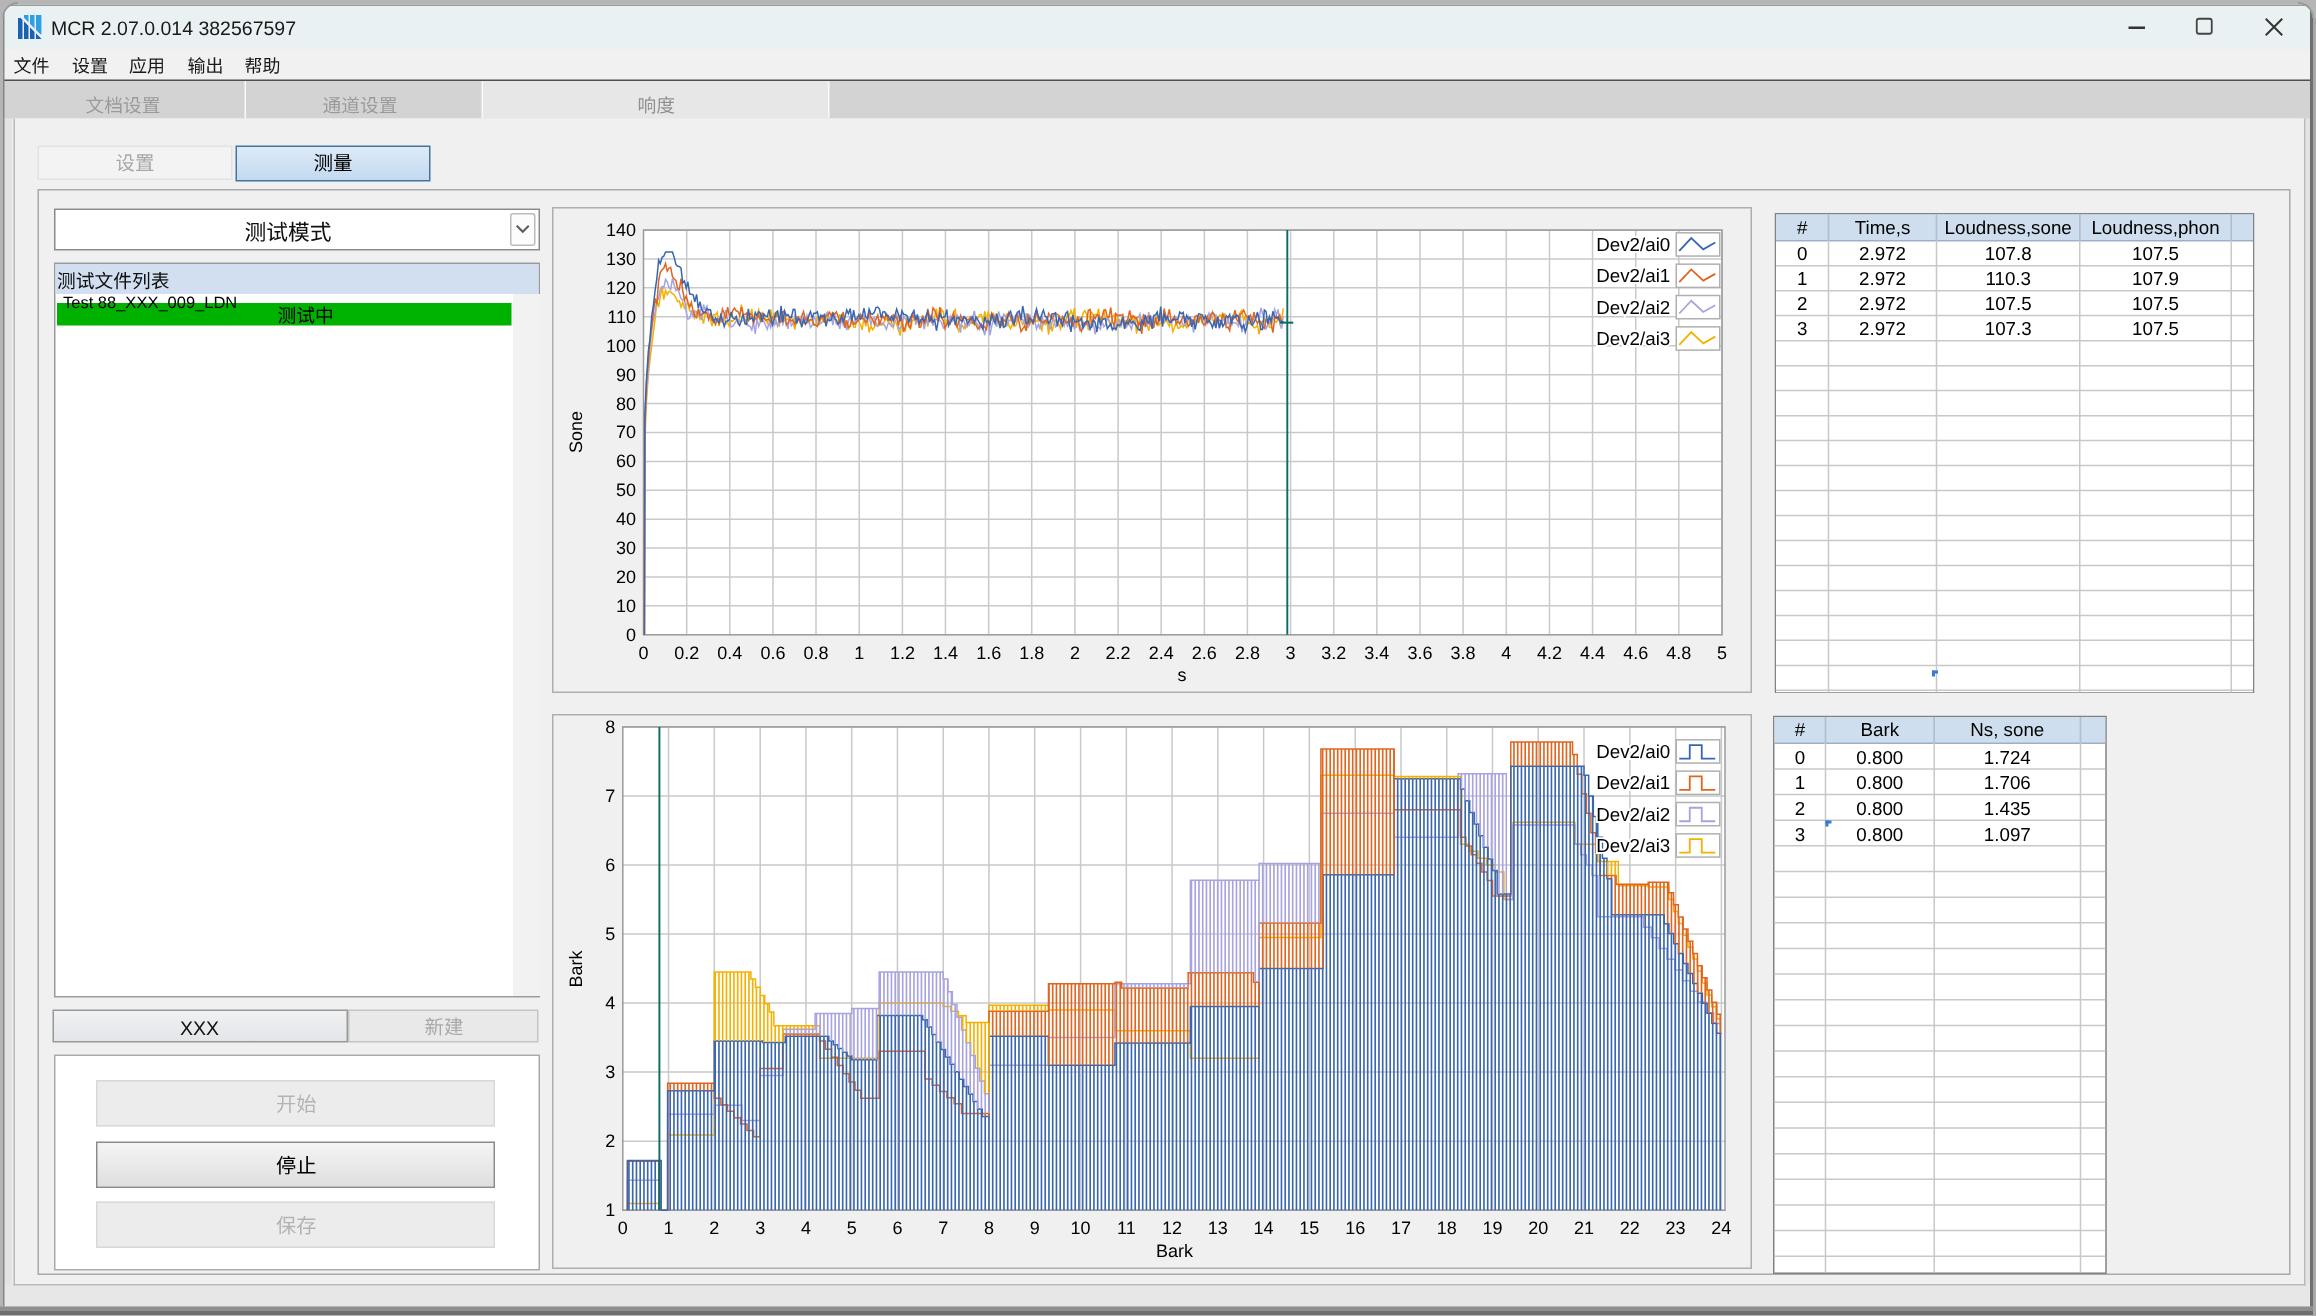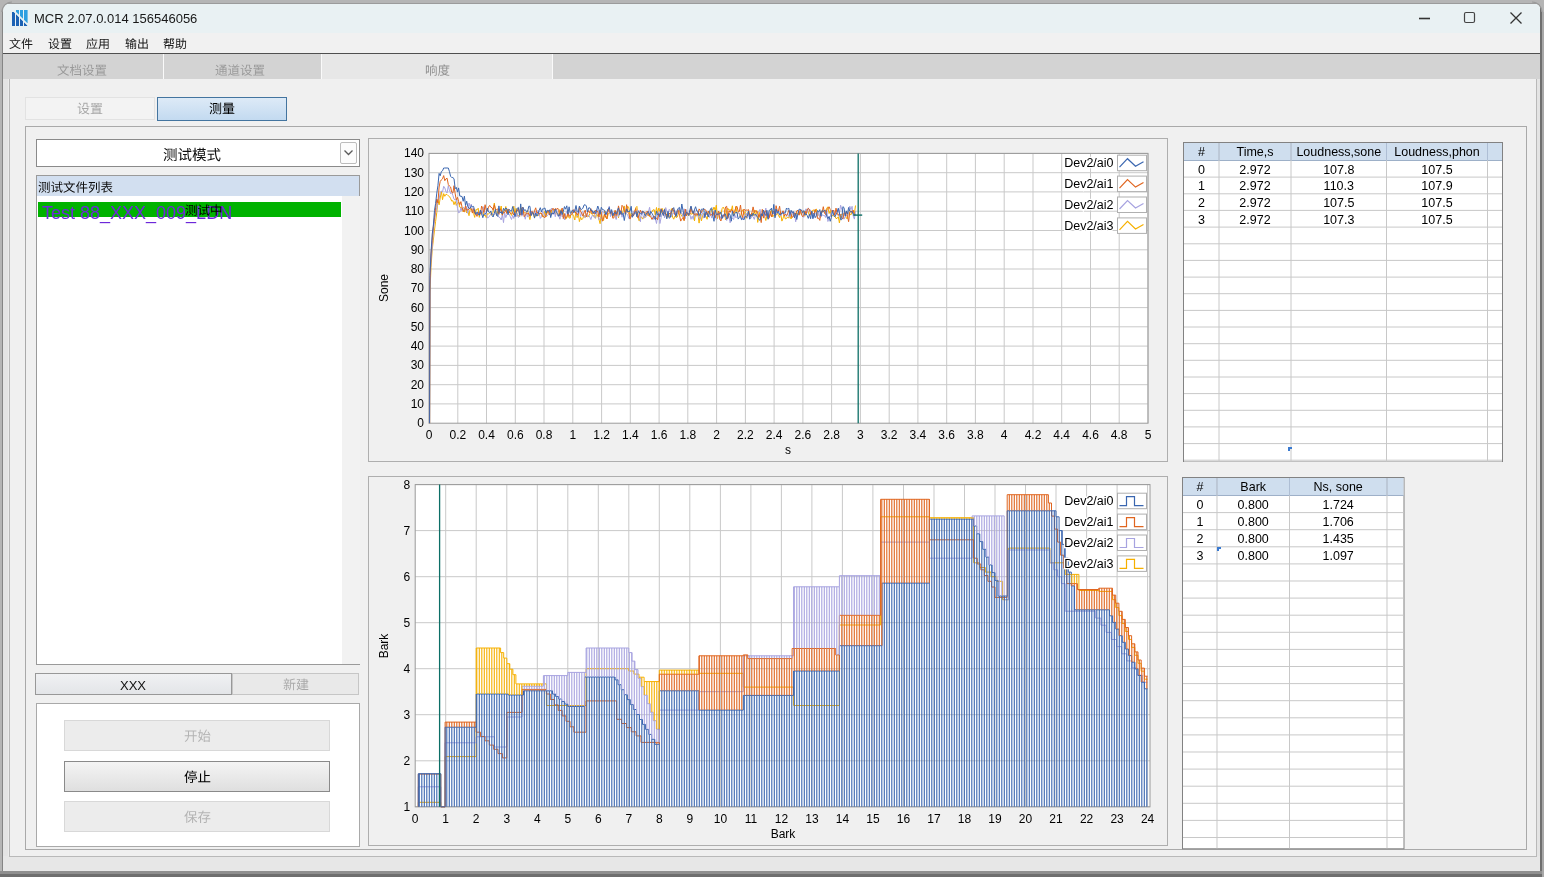--- a/index.html
+++ b/index.html
@@ -30,21 +30,21 @@
       <rect x="12" y="0" width="3.6" height="16" fill="#1b62b4"></rect>
     </g>
 <g clip-path="url(#icR)">
       <rect x="0" y="2" width="3" height="13" fill="#2e9fe0"></rect>
       <rect x="4" y="0" width="3" height="14" fill="#2e9fe0"></rect>
       <rect x="8" y="0" width="3" height="14" fill="#2e9fe0"></rect>
       <rect x="12" y="0" width="3.6" height="13" fill="#2e9fe0"></rect>
     </g>
 <line x1="0.5" y1="-0.5" x2="16.5" y2="15.5" stroke="#e9f1f3" stroke-width="1.6"></line>
 </svg>
-<div class="abs" style="left:34px;top:11px;font-size:13px;color:#191919">MCR 2.07.0.014 156546056</div>
+<div class="abs" style="left:34px;top:11px;font-size:13px;color:#191919">MCR 2.07.0.014 382567597</div>
 <svg class="abs" style="left:1410px;top:8px" width="125" height="20" viewBox="0 0 125 20">
 <line x1="9" y1="10.5" x2="20" y2="10.5" stroke="#333" stroke-width="1.6"></line>
 <rect x="54.5" y="4.5" width="10" height="10" rx="1.5" fill="none" stroke="#444" stroke-width="1.2"></rect>
 <path d="M100.5 4.5 L111.5 15.5 M111.5 4.5 L100.5 15.5" stroke="#333" stroke-width="1.3"></path>
 </svg>
 <div class="abs" style="left:2px;top:33px;width:1539px;height:19.5px;background:#f1f1f1"></div>
 <svg style="position:absolute;left:8.7px;top:35.1px;width:28px;height:18px;overflow:visible" viewBox="0 0 28 18">
     <path transform="translate(0,13.2)" d="M5.1 -9.9C5.4 -9.3 5.8 -8.5 6.0 -8.0L7.0 -8.3C6.8 -8.8 6.4 -9.6 6.0 -10.2ZM0.6 -8.0V-7.1H2.5C3.2 -5.3 4.1 -3.7 5.4 -2.4C4.0 -1.3 2.4 -0.5 0.4 0.1C0.6 0.3 0.9 0.7 1.0 0.9C3.0 0.3 4.7 -0.6 6.0 -1.8C7.4 -0.6 9.0 0.3 11.0 0.9C11.1 0.6 11.4 0.2 11.6 0.0C9.7 -0.4 8.1 -1.3 6.7 -2.4C7.9 -3.6 8.9 -5.2 9.6 -7.1H11.4V-8.0ZM6.0 -3.0C4.9 -4.2 4.0 -5.5 3.4 -7.1H8.5C7.9 -5.5 7.1 -4.1 6.0 -3.0Z M15.8 -4.1V-3.2H19.2V1.0H20.1V-3.2H23.4V-4.1H20.1V-6.7H22.9V-7.6H20.1V-9.9H19.2V-7.6H17.6C17.8 -8.2 17.9 -8.7 18.0 -9.3L17.2 -9.5C16.9 -7.9 16.4 -6.4 15.7 -5.4C15.9 -5.3 16.3 -5.0 16.5 -4.9C16.8 -5.4 17.1 -6.0 17.4 -6.7H19.2V-4.1ZM15.2 -10.0C14.6 -8.2 13.5 -6.4 12.4 -5.2C12.5 -5.0 12.8 -4.6 12.9 -4.4C13.3 -4.8 13.6 -5.2 14.0 -5.8V0.9H14.9V-7.2C15.3 -8.0 15.7 -8.9 16.1 -9.8Z" fill="#1a1a1a"></path>
   </svg>
 <svg style="position:absolute;left:47.7px;top:35.1px;width:28px;height:18px;overflow:visible" viewBox="0 0 28 18">
@@ -92,21 +92,21 @@
 <svg class="abs" style="left:339.5px;top:142px" width="17" height="21" viewBox="0 0 17 21">
 <path d="M4.5 8.5 L8.5 12.5 L12.5 8.5" fill="none" stroke="#5a5a5a" stroke-width="1.3"></path>
   </svg>
 <div class="abs" style="left:35.5px;top:174.5px;width:324.5px;height:490px;background:#fff;border:1px solid #9a9a9a"></div>
 <div class="abs" style="left:36.5px;top:175.5px;width:322.5px;height:20.5px;background:#d2dff0"></div>
 <svg style="position:absolute;left:38.0px;top:177.8px;width:79px;height:19px;overflow:visible" viewBox="0 0 79 19">
     <path transform="translate(0,13.8)" d="M6.1 -1.2C6.7 -0.5 7.5 0.4 7.8 0.9L8.4 0.5C8.1 -0.1 7.3 -0.9 6.7 -1.5ZM3.9 -9.8V-1.9H4.6V-9.1H7.4V-2.0H8.1V-9.8ZM10.8 -10.3V-0.1C10.8 0.1 10.8 0.2 10.6 0.2C10.4 0.2 9.8 0.2 9.2 0.2C9.3 0.4 9.4 0.8 9.4 1.0C10.3 1.0 10.9 0.9 11.2 0.8C11.5 0.7 11.6 0.4 11.6 -0.1V-10.3ZM9.1 -9.4V-1.9H9.9V-9.4ZM5.6 -8.2V-3.7C5.6 -2.2 5.3 -0.7 3.2 0.4C3.4 0.5 3.6 0.8 3.7 1.0C6.0 -0.2 6.3 -2.1 6.3 -3.7V-8.2ZM1.0 -9.7C1.7 -9.3 2.6 -8.7 3.0 -8.3L3.6 -9.1C3.2 -9.5 2.2 -10.0 1.6 -10.4ZM0.5 -6.3C1.2 -5.9 2.1 -5.4 2.5 -5.0L3.1 -5.8C2.6 -6.1 1.7 -6.7 1.0 -7.0ZM0.7 0.3 1.6 0.8C2.1 -0.3 2.7 -1.9 3.2 -3.2L2.4 -3.7C1.9 -2.2 1.2 -0.6 0.7 0.3Z M14.0 -9.7C14.6 -9.1 15.4 -8.3 15.8 -7.8L16.5 -8.5C16.1 -9.0 15.3 -9.7 14.6 -10.3ZM22.2 -10.0C22.7 -9.4 23.3 -8.6 23.6 -8.1L24.2 -8.6C24.0 -9.1 23.4 -9.8 22.9 -10.4ZM13.1 -6.6V-5.7H14.9V-1.2C14.9 -0.6 14.5 -0.3 14.3 -0.1C14.4 0.1 14.7 0.5 14.7 0.7C14.9 0.5 15.3 0.2 17.4 -1.2C17.3 -1.4 17.2 -1.8 17.1 -2.0L15.8 -1.1V-6.6ZM20.9 -10.4 21.0 -7.9H16.8V-7.0H21.0C21.2 -2.3 21.8 0.9 23.4 1.0C23.8 1.0 24.3 0.4 24.6 -1.7C24.4 -1.8 24.0 -2.0 23.8 -2.2C23.8 -1.0 23.6 -0.3 23.4 -0.3C22.6 -0.3 22.1 -3.1 21.9 -7.0H24.5V-7.9H21.9C21.9 -8.7 21.8 -9.6 21.8 -10.4ZM17.0 -0.8 17.3 0.1C18.3 -0.2 19.7 -0.6 21.0 -1.0L20.9 -1.8L19.4 -1.4V-4.3H20.6V-5.2H17.2V-4.3H18.5V-1.2Z M30.3 -10.3C30.7 -9.7 31.1 -8.8 31.2 -8.3L32.2 -8.7C32.1 -9.2 31.6 -10.0 31.3 -10.6ZM25.6 -8.3V-7.4H27.6C28.3 -5.5 29.3 -3.8 30.6 -2.5C29.2 -1.4 27.5 -0.5 25.4 0.1C25.6 0.3 25.9 0.8 26.0 1.0C28.1 0.3 29.9 -0.6 31.3 -1.8C32.7 -0.6 34.4 0.4 36.4 0.9C36.6 0.7 36.9 0.2 37.1 0.1C35.1 -0.5 33.4 -1.3 32.0 -2.5C33.3 -3.8 34.2 -5.4 35.0 -7.4H36.9V-8.3ZM31.3 -3.2C30.1 -4.4 29.2 -5.8 28.6 -7.4H33.9C33.3 -5.7 32.4 -4.3 31.3 -3.2Z M41.5 -4.3V-3.4H45.0V1.0H46.0V-3.4H49.4V-4.3H46.0V-7.0H48.9V-7.9H46.0V-10.4H45.0V-7.9H43.4C43.5 -8.5 43.7 -9.1 43.8 -9.7L42.9 -9.9C42.6 -8.2 42.1 -6.6 41.4 -5.6C41.6 -5.5 42.0 -5.2 42.2 -5.1C42.5 -5.6 42.8 -6.3 43.1 -7.0H45.0V-4.3ZM40.9 -10.5C40.2 -8.6 39.1 -6.7 37.9 -5.5C38.1 -5.2 38.3 -4.8 38.4 -4.5C38.8 -5.0 39.2 -5.5 39.6 -6.0V1.0H40.5V-7.5C41.0 -8.3 41.4 -9.3 41.7 -10.2Z M58.0 -9.1V-2.1H59.0V-9.1ZM60.6 -10.4V-0.2C60.6 -0.0 60.5 0.1 60.3 0.1C60.1 0.1 59.5 0.1 58.8 0.0C58.9 0.3 59.1 0.7 59.1 1.0C60.1 1.0 60.7 0.9 61.0 0.8C61.4 0.6 61.5 0.4 61.5 -0.2V-10.4ZM52.3 -3.8C52.9 -3.3 53.7 -2.7 54.2 -2.3C53.3 -1.1 52.2 -0.2 51.0 0.3C51.2 0.5 51.4 0.8 51.5 1.1C54.2 -0.1 56.1 -2.6 56.8 -6.9L56.2 -7.1L56.0 -7.0H53.2C53.4 -7.6 53.6 -8.3 53.7 -8.9H57.1V-9.8H50.8V-8.9H52.8C52.4 -7.0 51.7 -5.2 50.7 -4.1C50.9 -3.9 51.2 -3.6 51.4 -3.5C52.0 -4.2 52.5 -5.1 52.9 -6.2H55.7C55.5 -5.0 55.1 -4.0 54.7 -3.1C54.2 -3.5 53.4 -4.1 52.8 -4.5Z M65.7 1.0C65.9 0.8 66.4 0.6 69.9 -0.5C69.8 -0.7 69.8 -1.0 69.7 -1.3L66.7 -0.4V-3.1C67.4 -3.7 68.1 -4.2 68.7 -4.8C69.6 -2.2 71.4 -0.3 74.0 0.6C74.1 0.3 74.4 -0.0 74.6 -0.2C73.3 -0.6 72.3 -1.2 71.4 -2.0C72.2 -2.5 73.1 -3.2 73.8 -3.8L73.1 -4.3C72.5 -3.8 71.7 -3.1 70.9 -2.6C70.3 -3.2 69.9 -4.0 69.6 -4.8H74.2V-5.6H69.2V-6.7H73.2V-7.5H69.2V-8.6H73.8V-9.4H69.2V-10.5H68.2V-9.4H63.8V-8.6H68.2V-7.5H64.5V-6.7H68.2V-5.6H63.3V-4.8H67.5C66.3 -3.8 64.5 -2.8 63.0 -2.3C63.1 -2.1 63.4 -1.8 63.6 -1.5C64.3 -1.8 65.0 -2.1 65.7 -2.5V-0.7C65.7 -0.2 65.5 0.0 65.2 0.1C65.4 0.3 65.6 0.8 65.7 1.0Z" fill="#111"></path>
   </svg>
 <div class="abs" style="left:342px;top:196px;width:17.5px;height:467.5px;background:#f2f2f2"></div>
 <div class="abs" style="left:37.5px;top:201.5px;width:303.5px;height:15.5px;background:#00b200"></div>
-<div class="abs" style="left:42px;top:207px;font-size:18px;color:#6d28d9;line-height:13px">Test 88_XXX_009_LDN</div>
+<div class="abs" style="left:42px;top:196px;font-size:11px;color:#000000;line-height:13px">Test 88_XXX_009_LDN</div>
 <svg style="position:absolute;left:185.0px;top:200.8px;width:42px;height:19px;overflow:visible" viewBox="0 0 42 19">
     <path transform="translate(0,13.8)" d="M6.1 -1.2C6.7 -0.5 7.5 0.4 7.8 0.9L8.4 0.5C8.1 -0.1 7.3 -0.9 6.7 -1.5ZM3.9 -9.8V-1.9H4.6V-9.1H7.4V-2.0H8.1V-9.8ZM10.8 -10.3V-0.1C10.8 0.1 10.8 0.2 10.6 0.2C10.4 0.2 9.8 0.2 9.2 0.2C9.3 0.4 9.4 0.8 9.4 1.0C10.3 1.0 10.9 0.9 11.2 0.8C11.5 0.7 11.6 0.4 11.6 -0.1V-10.3ZM9.1 -9.4V-1.9H9.9V-9.4ZM5.6 -8.2V-3.7C5.6 -2.2 5.3 -0.7 3.2 0.4C3.4 0.5 3.6 0.8 3.7 1.0C6.0 -0.2 6.3 -2.1 6.3 -3.7V-8.2ZM1.0 -9.7C1.7 -9.3 2.6 -8.7 3.0 -8.3L3.6 -9.1C3.2 -9.5 2.2 -10.0 1.6 -10.4ZM0.5 -6.3C1.2 -5.9 2.1 -5.4 2.5 -5.0L3.1 -5.8C2.6 -6.1 1.7 -6.7 1.0 -7.0ZM0.7 0.3 1.6 0.8C2.1 -0.3 2.7 -1.9 3.2 -3.2L2.4 -3.7C1.9 -2.2 1.2 -0.6 0.7 0.3Z M14.0 -9.7C14.6 -9.1 15.4 -8.3 15.8 -7.8L16.5 -8.5C16.1 -9.0 15.3 -9.7 14.6 -10.3ZM22.2 -10.0C22.7 -9.4 23.3 -8.6 23.6 -8.1L24.2 -8.6C24.0 -9.1 23.4 -9.8 22.9 -10.4ZM13.1 -6.6V-5.7H14.9V-1.2C14.9 -0.6 14.5 -0.3 14.3 -0.1C14.4 0.1 14.7 0.5 14.7 0.7C14.9 0.5 15.3 0.2 17.4 -1.2C17.3 -1.4 17.2 -1.8 17.1 -2.0L15.8 -1.1V-6.6ZM20.9 -10.4 21.0 -7.9H16.8V-7.0H21.0C21.2 -2.3 21.8 0.9 23.4 1.0C23.8 1.0 24.3 0.4 24.6 -1.7C24.4 -1.8 24.0 -2.0 23.8 -2.2C23.8 -1.0 23.6 -0.3 23.4 -0.3C22.6 -0.3 22.1 -3.1 21.9 -7.0H24.5V-7.9H21.9C21.9 -8.7 21.8 -9.6 21.8 -10.4ZM17.0 -0.8 17.3 0.1C18.3 -0.2 19.7 -0.6 21.0 -1.0L20.9 -1.8L19.4 -1.4V-4.3H20.6V-5.2H17.2V-4.3H18.5V-1.2Z M30.7 -10.5V-8.3H26.2V-2.3H27.1V-3.1H30.7V1.0H31.7V-3.1H35.3V-2.4H36.3V-8.3H31.7V-10.5ZM27.1 -4.0V-7.4H30.7V-4.0ZM35.3 -4.0H31.7V-7.4H35.3Z" fill="#000"></path>
   </svg>
 <div class="abs" style="left:35.2px;top:673px;width:197px;height:22px;background:linear-gradient(#f0f1f3,#e3e5e8);border:1px solid #989898"></div>
 <div class="abs" style="left:133px;top:677.5px;width:0;font-size:13px;color:#111"><div style="transform:translateX(-50%);display:inline-block">XXX</div></div>
 <div class="abs" style="left:232.2px;top:673px;width:127px;height:22px;background:#e9e9e9;border:1px solid #c6c6c6"></div>
 <svg style="position:absolute;left:283.0px;top:675.2px;width:30px;height:20px;overflow:visible" viewBox="0 0 30 20">
     <path transform="translate(0,14.3)" d="M4.7 -2.8C5.1 -2.1 5.5 -1.2 5.7 -0.7L6.4 -1.1C6.2 -1.6 5.8 -2.5 5.3 -3.1ZM1.8 -3.1C1.5 -2.3 1.1 -1.5 0.5 -0.9C0.7 -0.8 1.1 -0.5 1.2 -0.4C1.7 -1.0 2.2 -1.9 2.5 -2.9ZM7.2 -9.7V-5.2C7.2 -3.5 7.1 -1.2 6.0 0.3C6.2 0.4 6.6 0.7 6.7 0.9C7.9 -0.8 8.1 -3.3 8.1 -5.2V-5.6H10.1V1.0H11.0V-5.6H12.5V-6.5H8.1V-9.0C9.5 -9.2 11.0 -9.6 12.1 -10.0L11.3 -10.7C10.3 -10.3 8.6 -9.9 7.2 -9.7ZM2.8 -10.8C3.0 -10.4 3.2 -9.9 3.4 -9.6H0.8V-8.7H6.5V-9.6H4.4C4.2 -10.0 3.9 -10.5 3.7 -11.0ZM4.9 -8.7C4.7 -8.1 4.4 -7.2 4.2 -6.6H0.6V-5.8H3.3V-4.4H0.7V-3.5H3.3V-0.2C3.3 -0.1 3.2 -0.1 3.1 -0.1C3.0 -0.1 2.6 -0.1 2.1 -0.1C2.2 0.2 2.4 0.5 2.4 0.8C3.0 0.8 3.5 0.8 3.8 0.6C4.1 0.5 4.2 0.2 4.2 -0.2V-3.5H6.6V-4.4H4.2V-5.8H6.7V-6.6H5.1C5.3 -7.1 5.6 -7.8 5.8 -8.5ZM1.6 -8.5C1.9 -7.9 2.1 -7.1 2.1 -6.6L3.0 -6.8C2.9 -7.3 2.7 -8.1 2.4 -8.6Z M18.1 -9.8V-9.0H20.6V-8.1H17.3V-7.3H20.6V-6.3H18.0V-5.5H20.6V-4.5H17.9V-3.7H20.6V-2.7H17.4V-1.9H20.6V-0.6H21.5V-1.9H25.2V-2.7H21.5V-3.7H24.7V-4.5H21.5V-5.5H24.4V-7.3H25.3V-8.1H24.4V-9.8H21.5V-10.9H20.6V-9.8ZM21.5 -7.3H23.5V-6.3H21.5ZM21.5 -8.1V-9.0H23.5V-8.1ZM14.3 -5.1C14.3 -5.3 14.6 -5.4 14.8 -5.5H16.4C16.2 -4.4 15.9 -3.4 15.6 -2.5C15.2 -3.0 15.0 -3.7 14.7 -4.5L14.0 -4.2C14.3 -3.1 14.7 -2.3 15.2 -1.6C14.7 -0.8 14.2 -0.1 13.5 0.4C13.7 0.5 14.1 0.9 14.2 1.0C14.8 0.6 15.4 -0.1 15.8 -0.9C17.2 0.4 19.1 0.7 21.5 0.7H25.1C25.2 0.5 25.4 0.0 25.5 -0.2C24.8 -0.2 22.0 -0.2 21.5 -0.2C19.3 -0.2 17.5 -0.5 16.2 -1.7C16.8 -2.9 17.1 -4.4 17.3 -6.3L16.8 -6.4L16.6 -6.4H15.5C16.1 -7.4 16.8 -8.6 17.4 -9.9L16.8 -10.3L16.5 -10.1H13.8V-9.2H16.1C15.6 -8.1 14.9 -7.0 14.7 -6.7C14.4 -6.3 14.1 -6.0 13.9 -5.9C14.0 -5.7 14.2 -5.3 14.3 -5.1Z" fill="#a8a8a8"></path>
   </svg>
 <div class="abs" style="left:36px;top:703px;width:323.5px;height:144px;background:#fff;border:1px solid #a9a9a9"></div>

